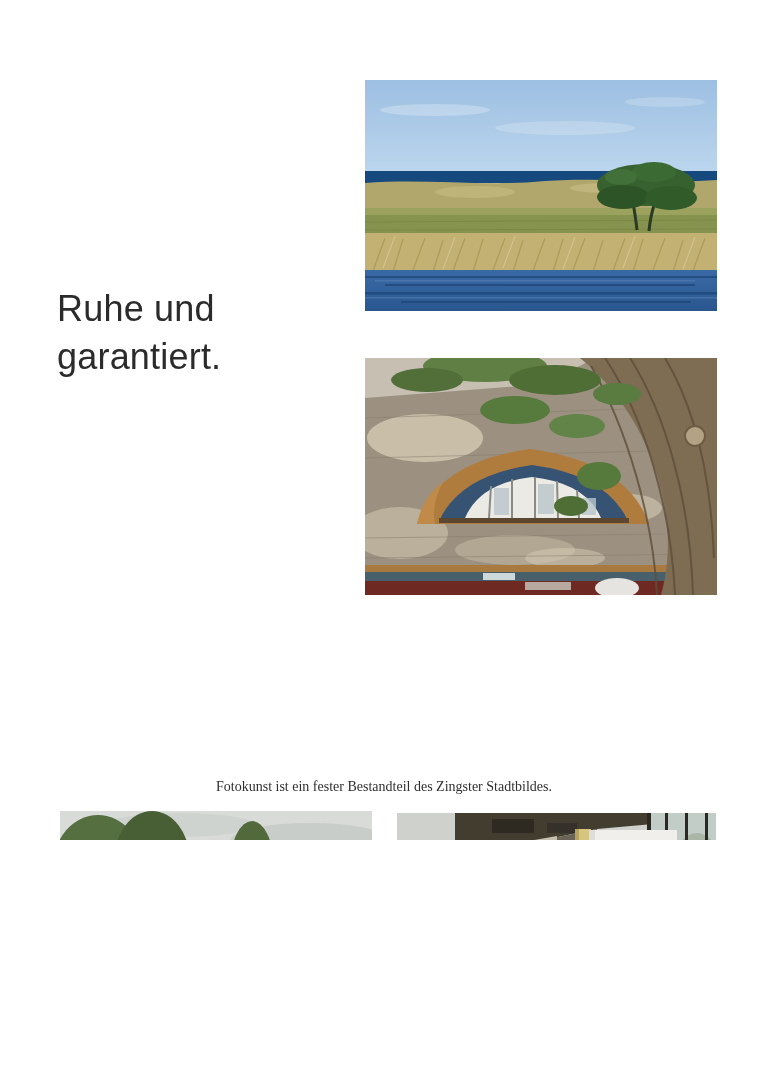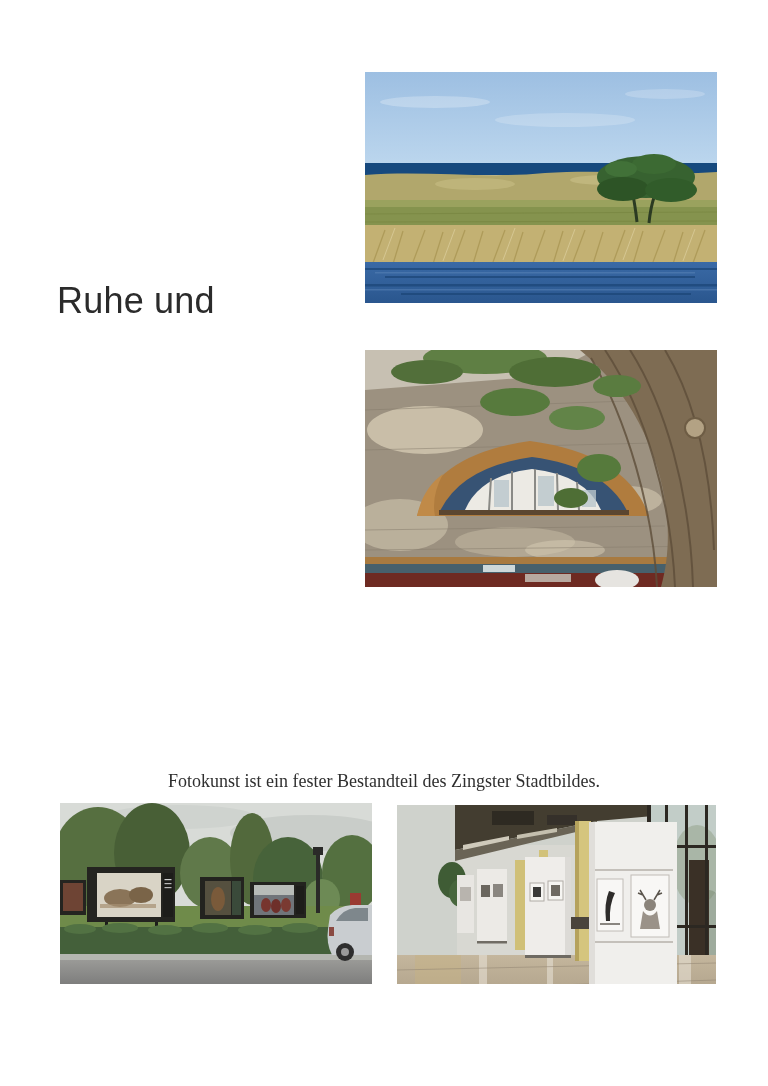--- a/index.html
+++ b/index.html
@@ -8,22 +8,22 @@
     --caption_text: #2f2f2f;
     --page_number: #151515;
     --page_bg: #ffffff;
   }
   * { margin: 0; padding: 0; box-sizing: border-box; }
   html, body { background: #ffffff; }
   body { font-family: "Liberation Sans", "DejaVu Sans", sans-serif; }
   .page {
     position: relative;
     width: 768px;
-    height: 984px;
-    margin: 0 auto;
+    height: 832px;
+    margin: 8px auto;
     background: var(--page_bg, #ffffff);
     overflow: hidden;
   }
   .headline {
     position: absolute;
     left: 57px;
     top: 277px;
     font-size: 36px;
     line-height: 48px;
     font-weight: 300;
@@ -40,21 +40,21 @@
   .photo-landscape { left: 365px; top: 72px;  width: 352px; height: 231px; }
   .photo-roof      { left: 365px; top: 350px; width: 352px; height: 237px; }
   .photo-street    { left: 60px;  top: 803px; width: 312px; height: 210px; }
   .photo-gallery   { left: 397px; top: 805px; width: 319px; height: 209px; }
   .caption {
     position: absolute;
     left: 0; right: 0;
     top: 771px;
     text-align: center;
     font-family: "Liberation Serif", "DejaVu Serif", serif;
-    font-size: 18px;
+    font-size: 14px;
     color: var(--caption_text, #2f2f2f);
   }
   .footer-bar {
     position: absolute;
     left: 0;
     top: 1040px;
     width: 768px;
     height: 46px;
     background: var(--footer_bar, #b2d6ab);
   }
@@ -68,20 +68,21 @@
     color: var(--page_number, #151515);
   }
 </style>
 </head>
 <body>
 
 <div class="page">
 
   <h1 class="headline">
     <span>Ruhe und</span>
+    <span>garantiert.</span>
   </h1>
 
   <figure class="photo photo-landscape" role="img" aria-label="Küstenlandschaft mit Dünen, Schilfgürtel, einzelnem Baum und Wasser">
     <svg viewBox="0 0 352 231" preserveAspectRatio="none">
       <defs>
         <linearGradient id="sky1" x1="0" y1="0" x2="0" y2="1">
           <stop offset="0" stop-color="#9dbfe2"></stop>
             <stop offset="1" stop-color="#bdd7ee"></stop>
         </linearGradient>
         <linearGradient id="water1" x1="0" y1="0" x2="0" y2="1">

